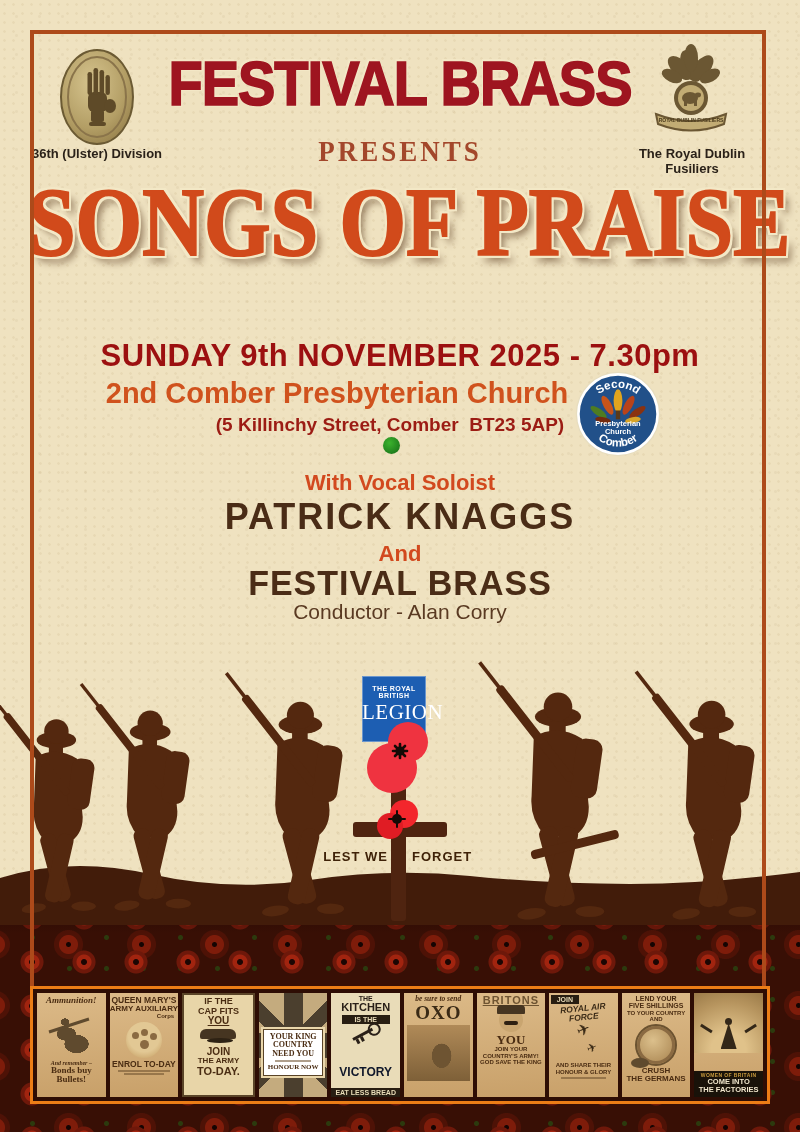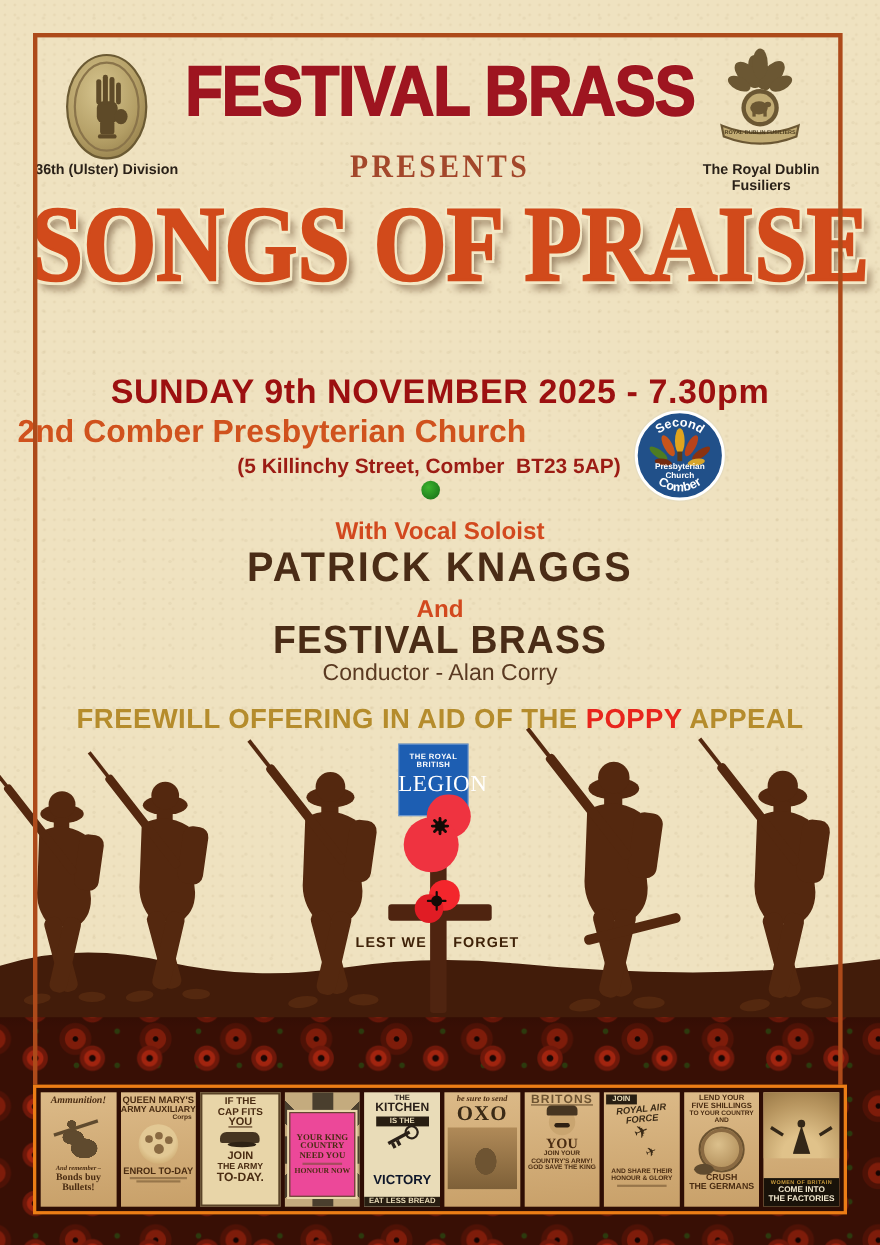--- a/index.html
+++ b/index.html
@@ -33,21 +33,21 @@
     font-size:92px;line-height:1;-webkit-text-stroke:2px #d14a1b;white-space:nowrap;
     transform:scale(.93,1.06);
     text-shadow:
       -3px -3px 0 #f3e8c6, 3px -3px 0 #f3e8c6, -3px 3px 0 #f3e8c6, 3px 3px 0 #f3e8c6,
       0 -3px 0 #f3e8c6, 0 3px 0 #f3e8c6, -3px 0 0 #f3e8c6, 3px 0 0 #f3e8c6,
       6px 7px 7px rgba(70,35,10,.5);
   }
   .subtitle{top:297px;z-index:30;color:#1f8b1f;font-weight:700;font-size:22px;letter-spacing:.5px;}
   .subtitle .blt{font-size:20px;position:relative;top:-2px;padding:0 10px;}
   .datetime{top:338px;z-index:30;color:#9c1010;font-weight:700;font-size:31px;letter-spacing:.5px;}
-  .venue{top:377px;left:16px;right:130px;z-index:30;color:#d0521d;font-weight:700;font-size:29px;}
+  .venue{top:377px;left:4px;right:130px;text-align:center;z-index:30;color:#d0521d;font-weight:700;font-size:29px;}
   .address{top:414px;left:0;right:20px;text-align:center;z-index:30;color:#9c1c14;font-weight:700;font-size:19px;}
   .green-dot{left:383px;top:437px;width:17px;height:17px;border-radius:50%;z-index:30;
     background:radial-gradient(circle at 38% 35%, #3cb32e, #1e7c1c 75%);}
   .intro{top:470px;z-index:30;color:#d2491e;font-weight:700;font-size:22px;}
   .soloist{top:495px;z-index:30;color:#4a2c16;font-weight:700;font-size:36px;letter-spacing:2px;transform:scaleY(1.05);}
   .and{top:541px;z-index:30;color:#d2491e;font-weight:700;font-size:22px;}
   .band{top:563px;z-index:30;color:#4a2c16;font-weight:700;font-size:34px;letter-spacing:1px;transform:scaleY(1.05);}
   .conductor{top:600px;z-index:30;color:#5a3a22;font-size:21px;}
   .offering{top:640px;z-index:30;color:#b58c2c;font-weight:700;font-size:25px;letter-spacing:.4px;}
   .offering .pop{color:#e8251c;}
@@ -106,22 +106,22 @@
   .cap-shape .crown{position:absolute;left:2px;top:0;width:36px;height:10px;background:#463521;border-radius:6px 6px 2px 2px;}
   .cap-shape .visor{position:absolute;left:9px;top:9px;width:26px;height:5px;background:#2e2214;border-radius:50%;}
   .uj{background:#c4ab7e;}
   .uj .flag{position:absolute;inset:0;
     background-image:
       linear-gradient(45deg, transparent 44%, #3e3426 44% 56%, transparent 56%),
       linear-gradient(-45deg, transparent 44%, #3e3426 44% 56%, transparent 56%),
       linear-gradient(#3e3426,#3e3426),linear-gradient(#3e3426,#3e3426);
     background-size:100% 100%,100% 100%,100% 24%,28% 100%;
     background-position:0 0,0 0,center,center;background-repeat:no-repeat;opacity:.9;}
-  .uj .panel{position:relative;margin:18px auto 0;width:56px;background:#ec4899;border:1px solid #5a4428;
-    box-shadow:0 0 0 2px #ead7ab;padding:18px 1px;}
+  .uj .panel{position:relative;margin:36px auto 0;width:56px;background:#ffffff;border:1px solid #5a4428;
+    box-shadow:0 0 0 2px #ead7ab;padding:3px 1px;}
   .key{width:30px;height:14px;margin:1px auto;position:relative;transform:rotate(-28deg);}
   .key .stem{position:absolute;left:0;top:6px;width:22px;height:3px;background:#2a2018;}
   .key .bow{position:absolute;right:0;top:2px;width:9px;height:9px;border:2.5px solid #2a2018;border-radius:50%;}
   .key .teeth{position:absolute;left:2px;top:9px;width:3px;height:5px;background:#2a2018;box-shadow:5px 0 #2a2018;}
   .darkband{background:#281e12;color:#e9dcb8;padding:1px 0;}
   .photo{height:56px;margin:2px 3px;background:
      radial-gradient(ellipse 16px 20px at 55% 55%, #6e5432 0 60%, transparent 62%),
      linear-gradient(180deg,#b08a58,#7e6038);}
   .face{width:24px;height:24px;border-radius:50%;background:#c9a570;margin:1px auto;position:relative;}
   .face:before{content:"";position:absolute;left:-2px;top:-3px;width:28px;height:9px;background:#463521;border-radius:4px 4px 1px 1px;}
@@ -226,23 +226,20 @@
   </svg>
 
   <div class="abs green-dot"></div>
 
   <div class="abs ctr intro">With Vocal Soloist</div>
   <div class="abs ctr soloist">PATRICK KNAGGS</div>
   <div class="abs ctr and">And</div>
   <div class="abs ctr band">FESTIVAL BRASS</div>
   <div class="abs ctr conductor">Conductor - Alan Corry</div>
 
-  <div class="abs ctr offering">
-    <span>FREEWILL OFFERING IN AID OF THE </span><span class="pop">POPPY</span><span> APPEAL</span>
-  </div>
 
   <div class="abs rbl-box">
     <div class="l1">THE ROYAL BRITISH</div>
     <div class="l2">LEGION</div>
   </div>
   <svg class="abs rbl-poppy" width="74" height="78" viewBox="0 0 74 78">
     <circle cx="44" cy="20" r="20" fill="#ef3340"></circle>
     <circle cx="28" cy="46" r="25" fill="#ef3340"></circle>
     <g stroke="#140a06" stroke-width="2.6" stroke-linecap="round">
       <line x1="36" y1="22" x2="36" y2="36"></line>

